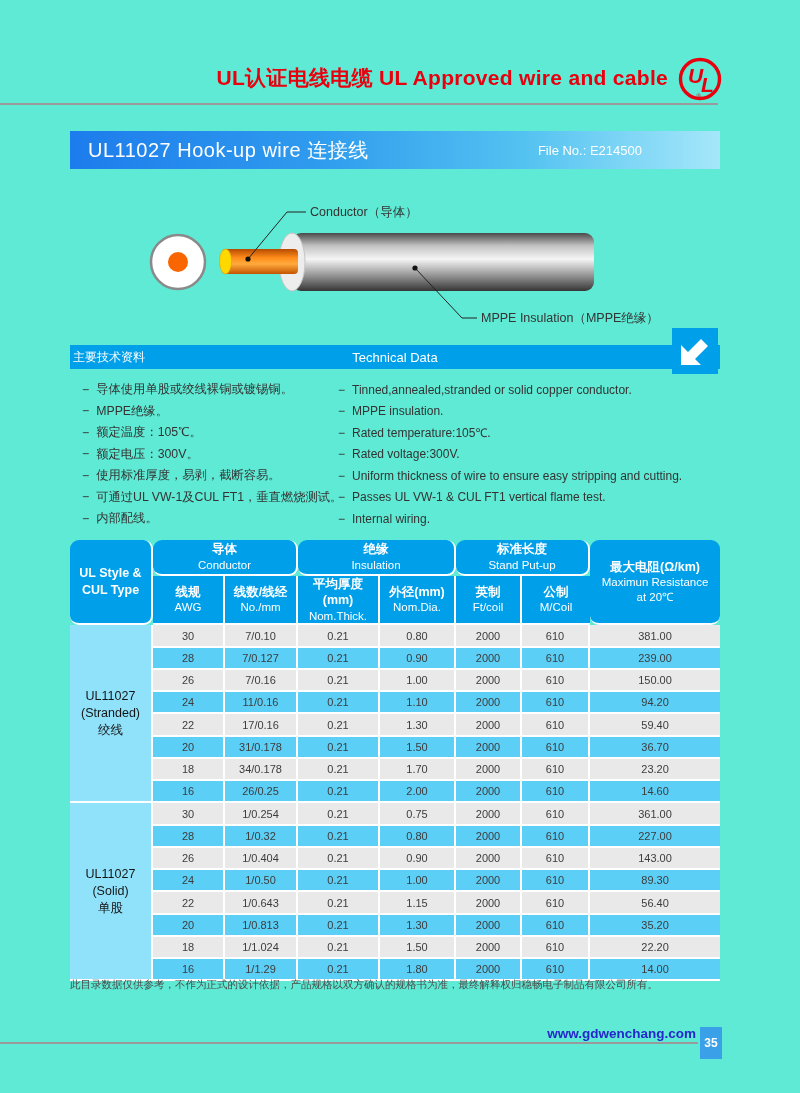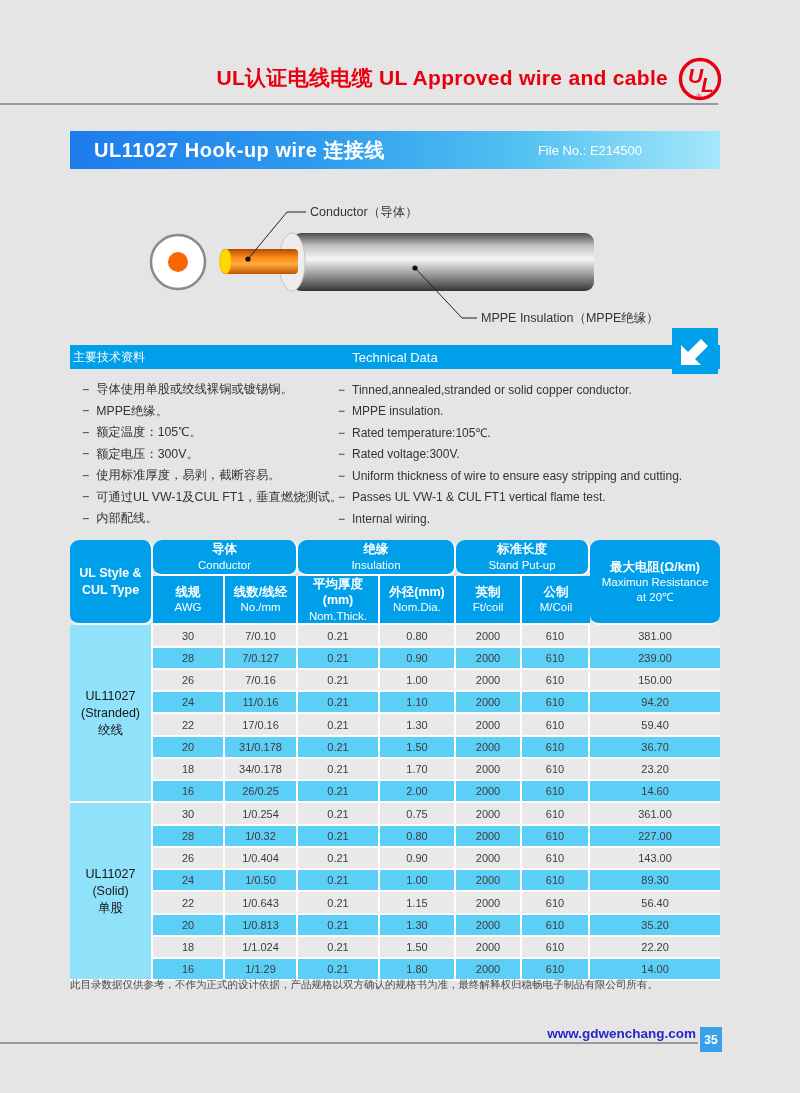--- a/index.html
+++ b/index.html
@@ -1,29 +1,29 @@
 <!DOCTYPE html>
 <html><head>
 <meta charset="utf-8">
 <style>
   * { margin:0; padding:0; box-sizing:border-box; }
   body { font-family:"Liberation Sans", sans-serif; background:#ffffff; }
-  .page { position:relative; width:800px; height:1093px; background:#e5e5e5; overflow:hidden; }
+  .page { position:relative; width:800px; height:1093px; background:#5eead4; overflow:hidden; }
 
   
   .top-rule { position:absolute; left:0; top:103px; width:718px; height:2px; background:#9a9a9a; }
   .header-title { position:absolute; left:0; top:64px; width:668px; text-align:right;
                   font-size:21px; font-weight:bold; color:#e8000e; letter-spacing:.3px; white-space:nowrap; }
   .ul-logo { position:absolute; left:676px; top:55px; width:48px; height:48px; }
 
   
   .title-bar { position:absolute; left:70px; top:131px; width:650px; height:38px;
                display:flex; align-items:center;
                background:linear-gradient(90deg,#1d7cec 0%, #2f9bee 38%, #54c2f1 70%, #a5e7fa 100%); }
-  .tb-title { margin-left:24px; font-size:20px; font-weight:bold; color:#fff; letter-spacing:.5px; white-space:nowrap; }
+  .tb-title { margin-left:18px; font-size:20px; font-weight:normal; color:#fff; letter-spacing:.5px; white-space:nowrap; }
   .tb-file  { margin-left:auto; margin-right:78px; font-size:13px; color:#fff; white-space:nowrap; }
 
   
   .wire-fig { position:absolute; left:0; top:190px; width:800px; height:150px; }
   .wire-fig text { font-family:"Liberation Sans", sans-serif; }
 
   
   .tech-bar { position:absolute; left:70px; top:345px; width:650px; height:24px;
               background:#009fe9; display:flex; align-items:center; }
   .tech-cn { margin-left:3px; font-size:12px; font-weight:normal; color:#fff; position:relative; z-index:2; }
@@ -55,21 +55,21 @@
   .r0 td { background:#e9e9e9; }
   .r1 td { background:#5ccff7; }
   .spec td.g-cell { background:#90e2fb; color:#151515; font-size:12.5px; line-height:1.35; }
 
   
   .disclaimer { position:absolute; left:70px; right:80px; top:978px; 
                 font-size:10.5px; color:#4a4a4a; }
   .footer-rule { position:absolute; left:0; top:1042px; width:698px; height:2px; background:#9a9a9a; }
   .footer-url { position:absolute; top:1026px; right:104px; font-size:13.5px; font-weight:bold;
                 color:#2626cc; text-decoration:none; }
-  .page-badge { position:absolute; left:700px; top:1027px; width:22px; height:25px; background:#3aa0e8;
+  .page-badge { position:absolute; left:700px; top:1027px; width:22px; height:32px; background:#3aa0e8;
                 color:#fff; font-size:12px; font-weight:bold; display:flex; align-items:center; justify-content:center; }
 </style>
 </head>
 <body>
 
 <div class="page">
 
   <div class="header-title">UL认证电线电缆  UL Approved wire and cable</div>
   <svg class="ul-logo" viewBox="0 0 48 48">
     <circle cx="24" cy="24" r="19.5" fill="none" stroke="#e8000e" stroke-width="3.4"></circle>

